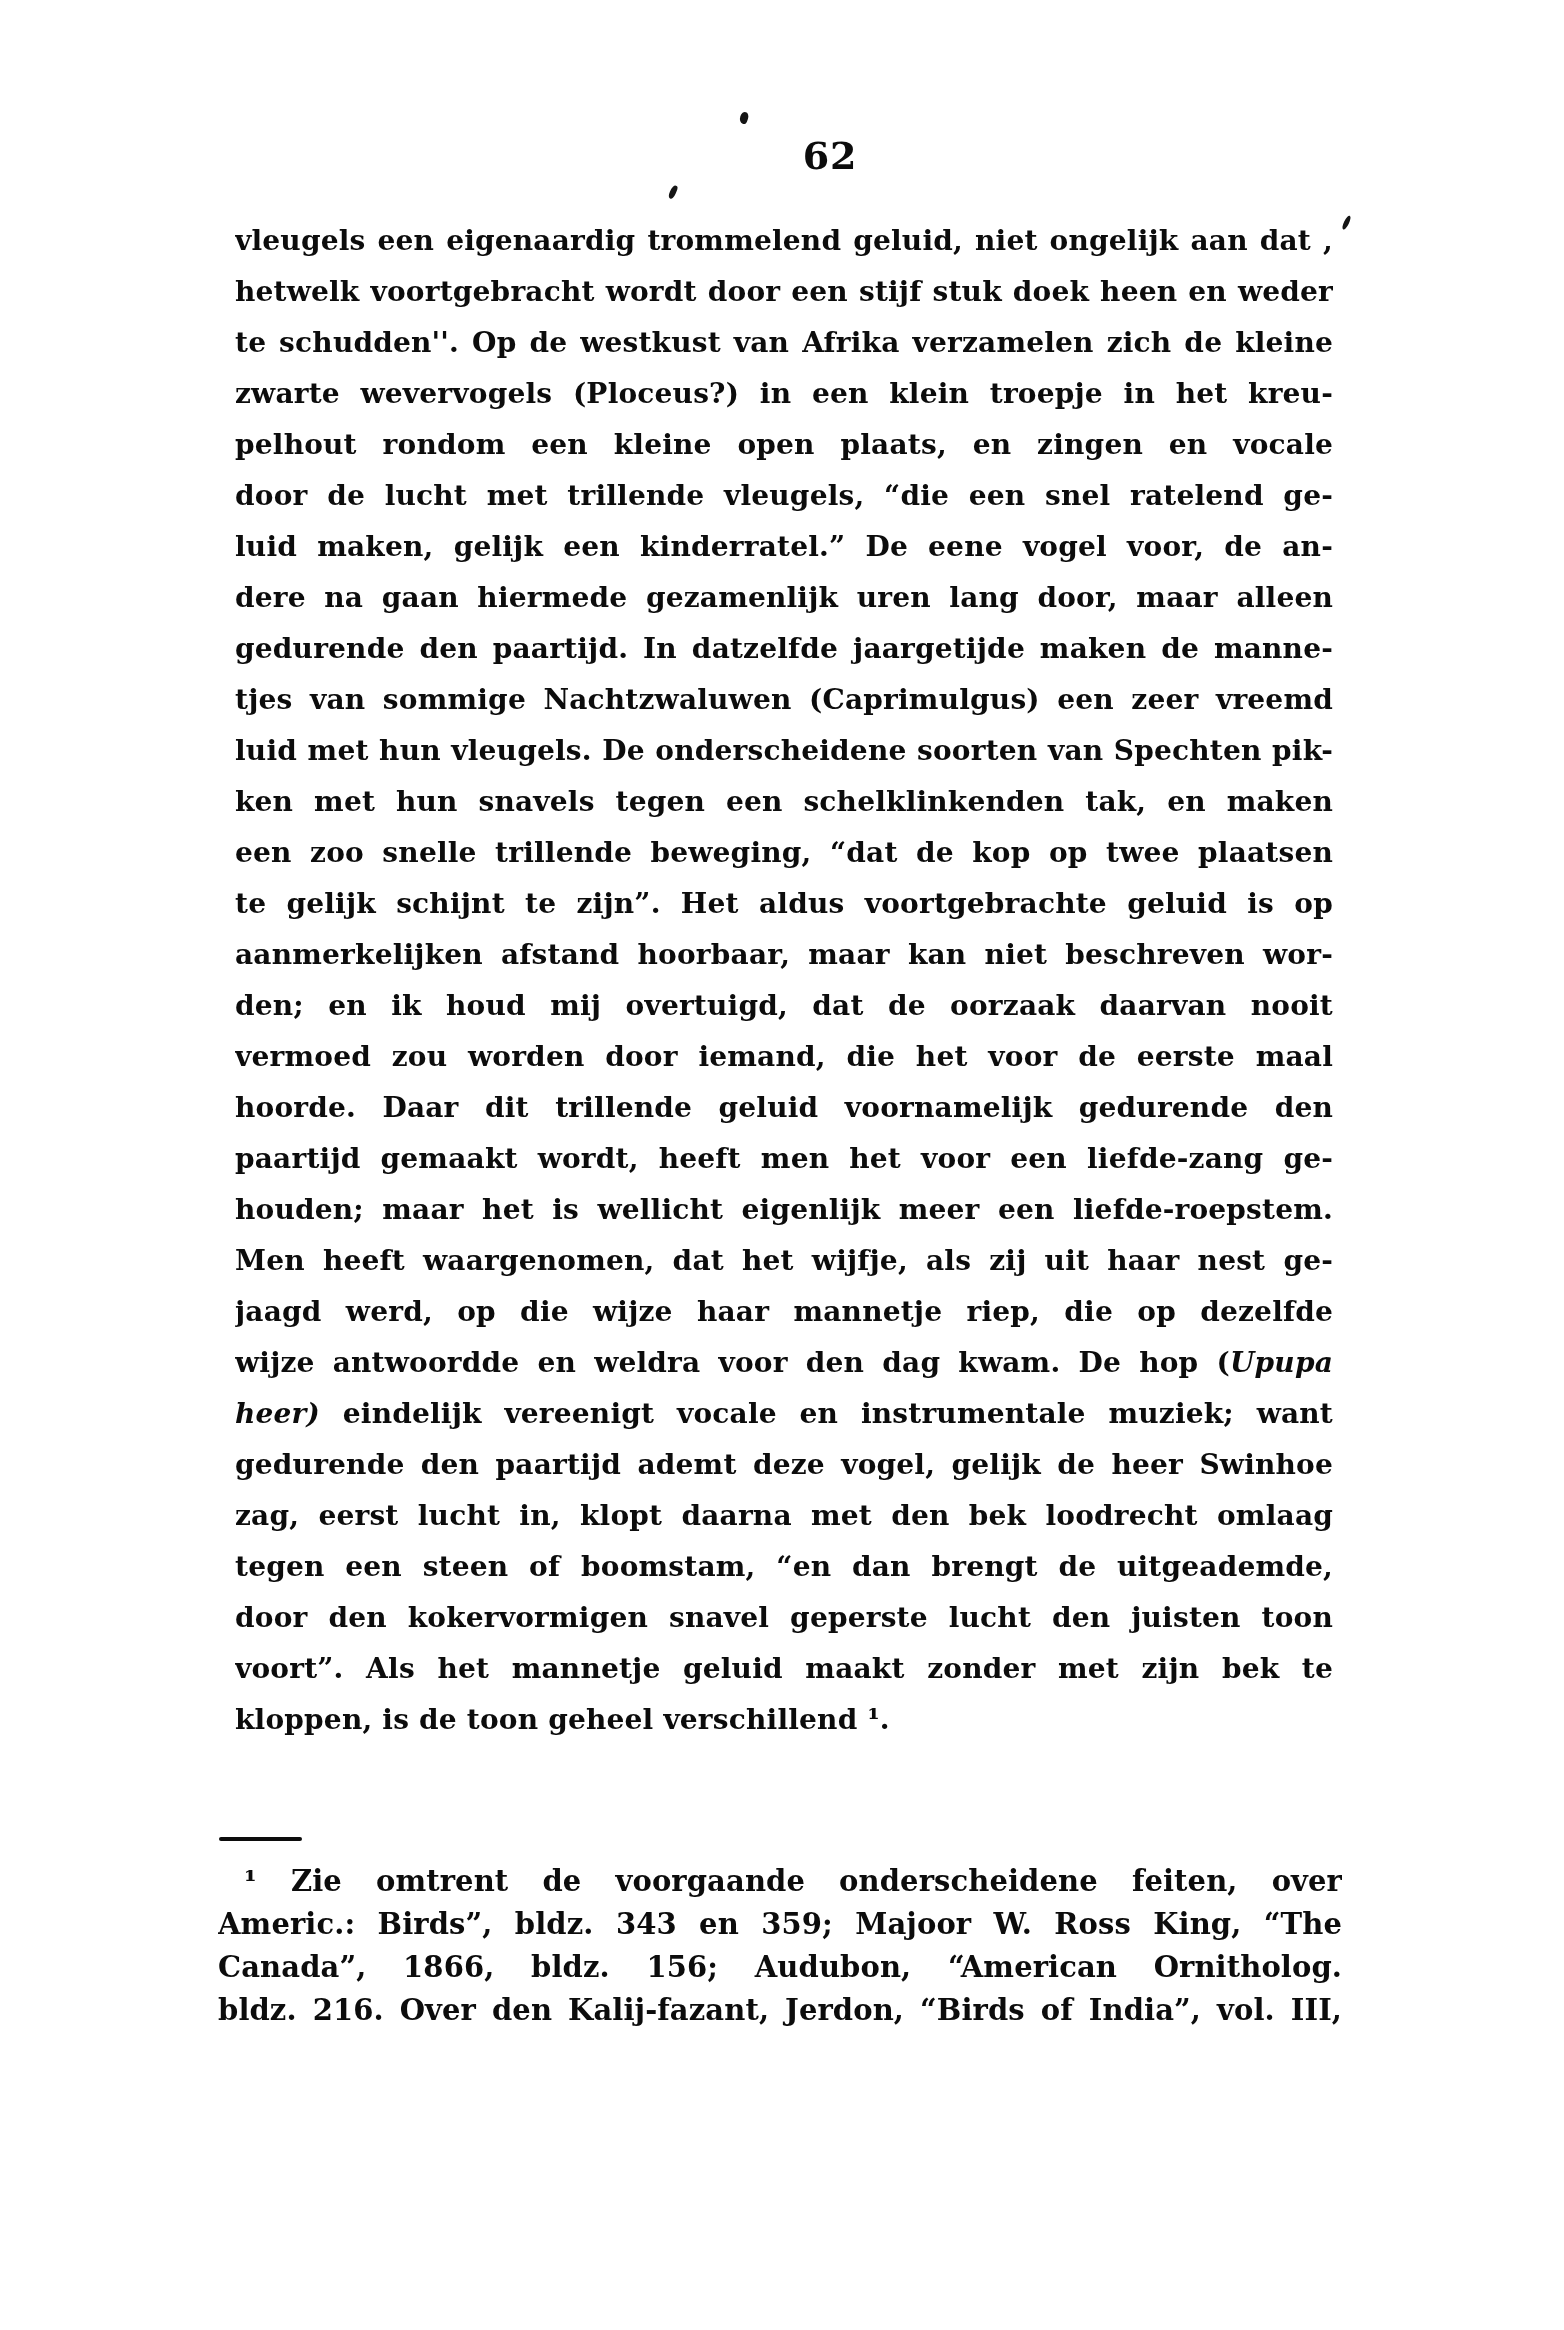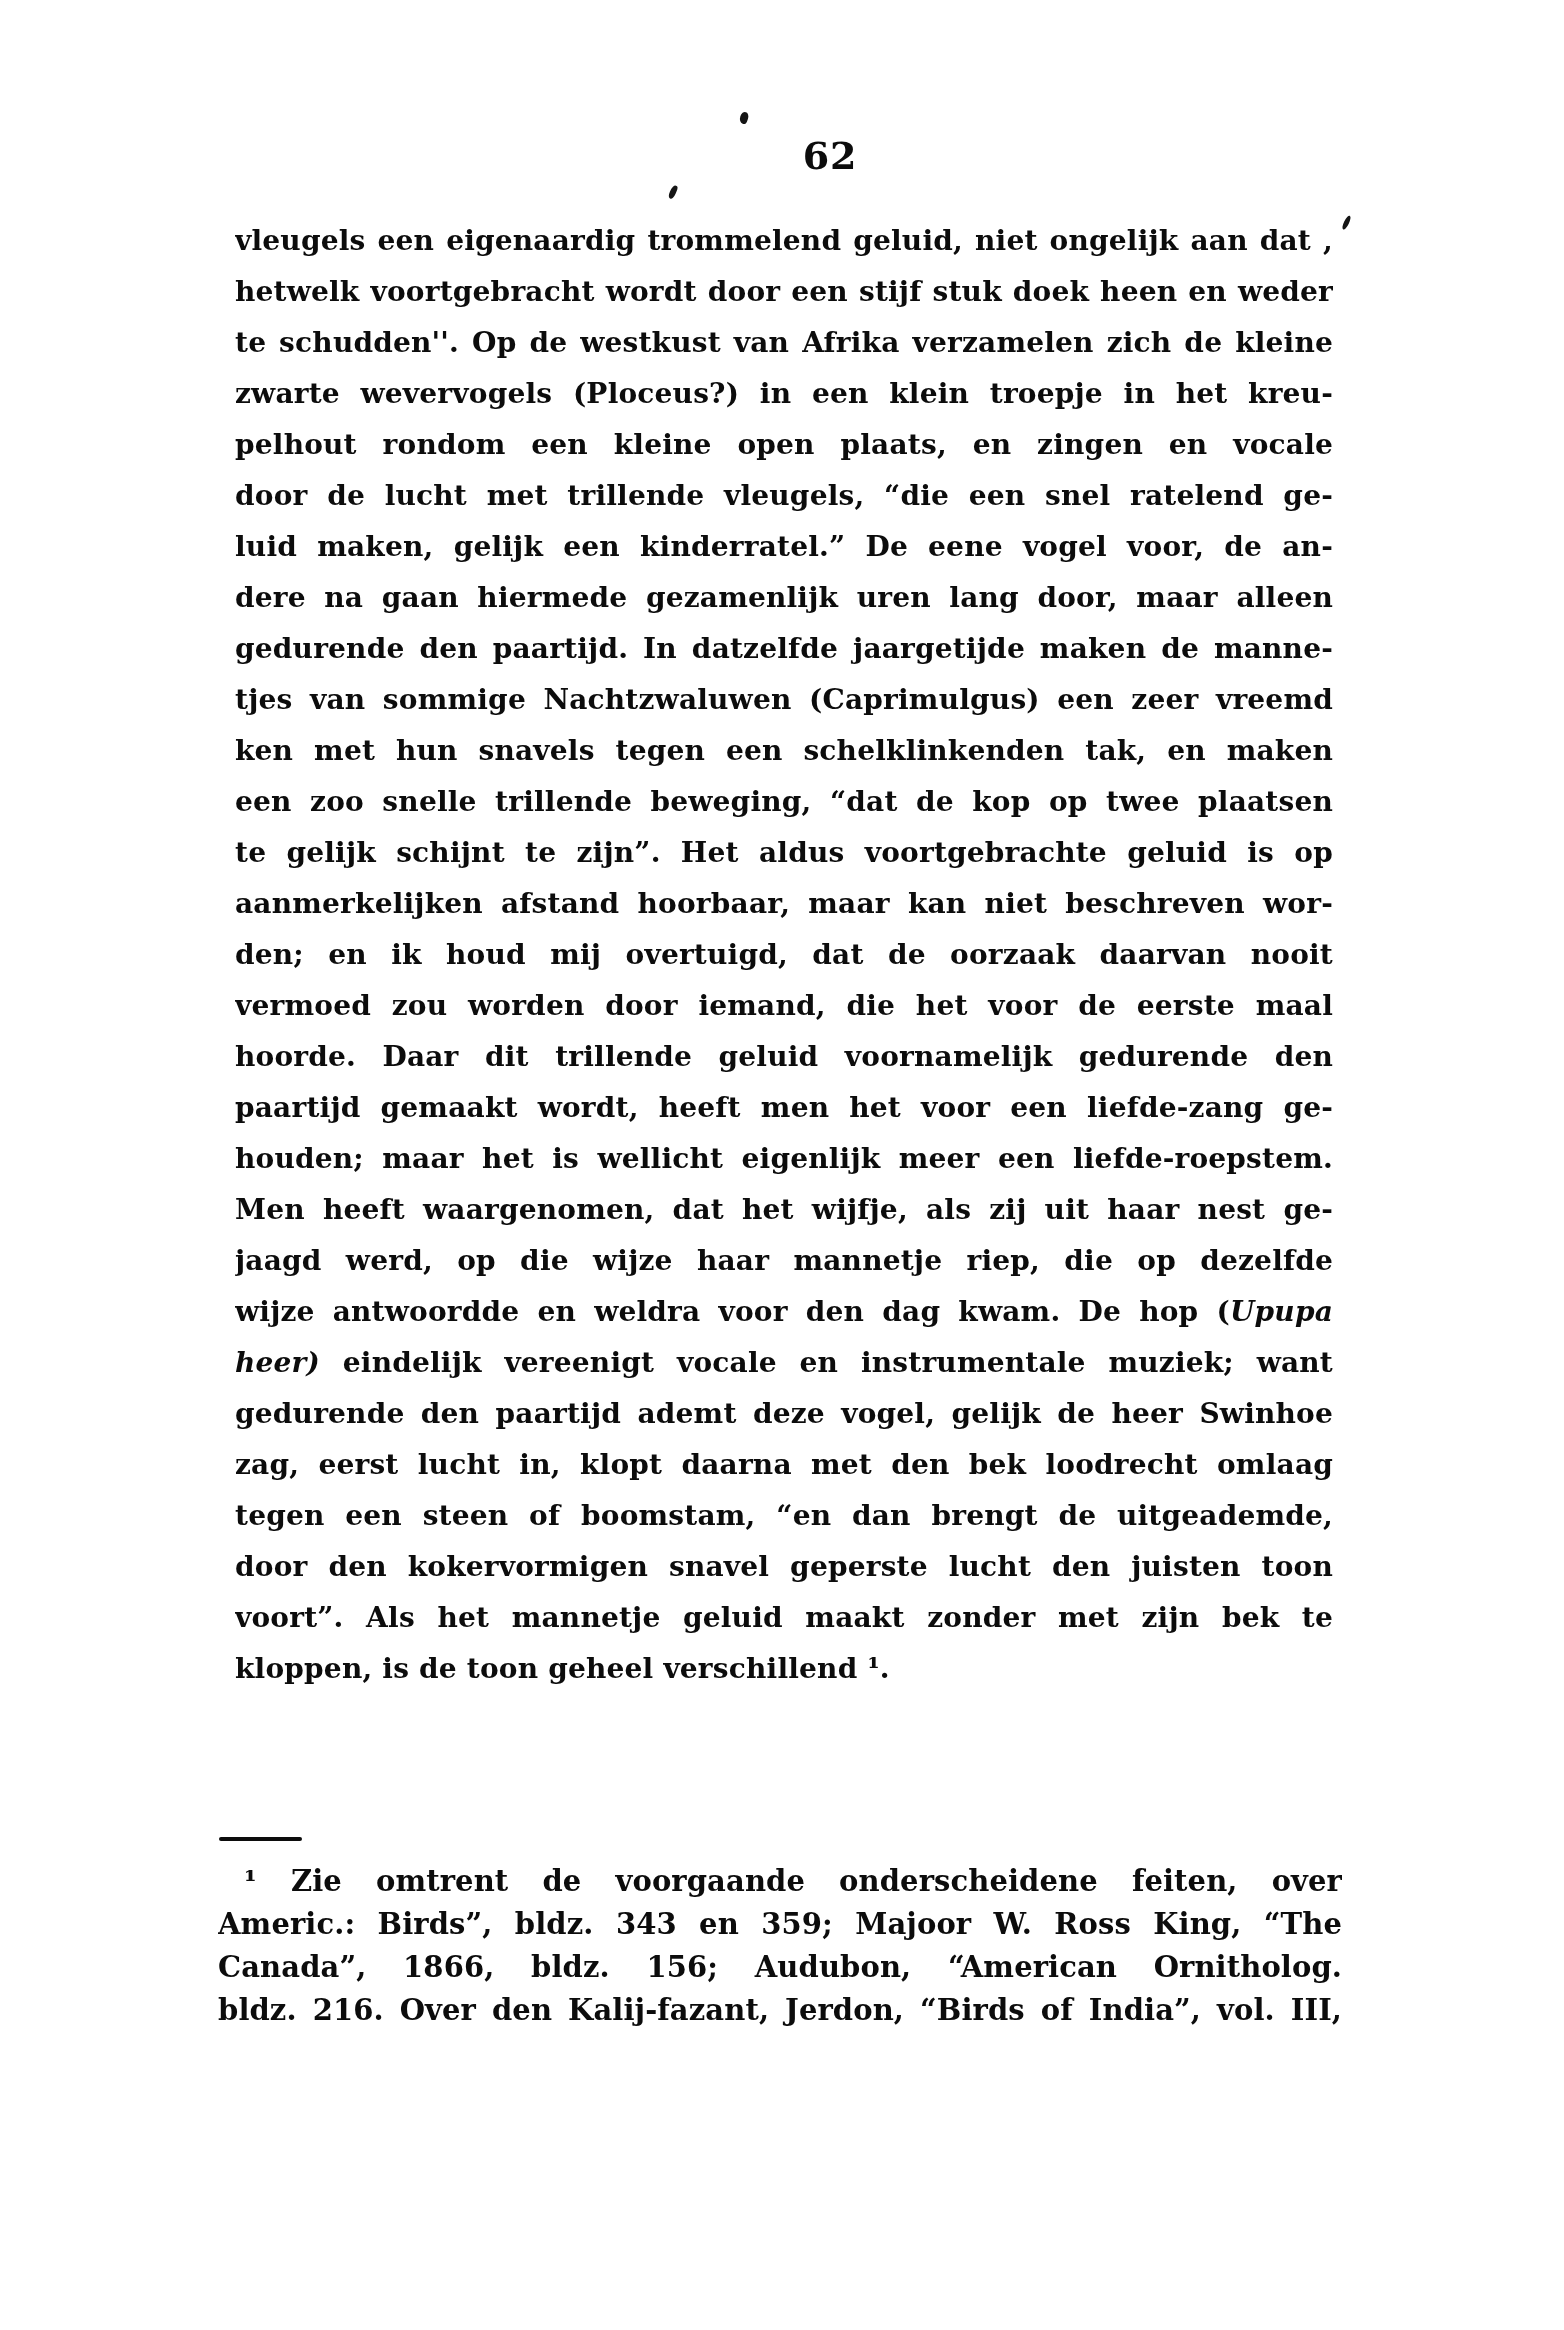--- a/index.html
+++ b/index.html
@@ -115,20 +115,21 @@
     <div class="bline">vleugels een eigenaardig trommelend geluid, niet ongelijk aan dat ,</div>
     <div class="bline">hetwelk voortgebracht wordt door een stijf stuk doek heen en weder</div>
     <div class="bline">te schudden''. Op de westkust van Afrika verzamelen zich de kleine</div>
     <div class="bline">zwarte wevervogels (Ploceus?) in een klein troepje in het kreu-</div>
     <div class="bline">pelhout rondom een kleine open plaats, en zingen en vocale</div>
     <div class="bline">door de lucht met trillende vleugels, “die een snel ratelend ge-</div>
     <div class="bline">luid maken, gelijk een kinderratel.” De eene vogel voor, de an-</div>
     <div class="bline">dere na gaan hiermede gezamenlijk uren lang door, maar alleen</div>
     <div class="bline">gedurende den paartijd. In datzelfde jaargetijde maken de manne-</div>
     <div class="bline">tjes van sommige Nachtzwaluwen (Caprimulgus) een zeer vreemd ge-</div>
+    <div class="bline">luid met hun vleugels. De onderscheidene soorten van Spechten pik-</div>
     <div class="bline">ken met hun snavels tegen een schelklinkenden tak, en maken daarbij</div>
     <div class="bline">een zoo snelle trillende beweging, “dat de kop op twee plaatsen</div>
     <div class="bline">te gelijk schijnt te zijn”. Het aldus voortgebrachte geluid is op</div>
     <div class="bline">aanmerkelijken afstand hoorbaar, maar kan niet beschreven wor-</div>
     <div class="bline">den; en ik houd mij overtuigd, dat de oorzaak daarvan nooit</div>
     <div class="bline">vermoed zou worden door iemand, die het voor de eerste maal</div>
     <div class="bline">hoorde. Daar dit trillende geluid voornamelijk gedurende den</div>
     <div class="bline">paartijd gemaakt wordt, heeft men het voor een liefde-zang ge-</div>
     <div class="bline">houden; maar het is wellicht eigenlijk meer een liefde-roepstem.</div>
     <div class="bline">Men heeft waargenomen, dat het wijfje, als zij uit haar nest ge-</div>

